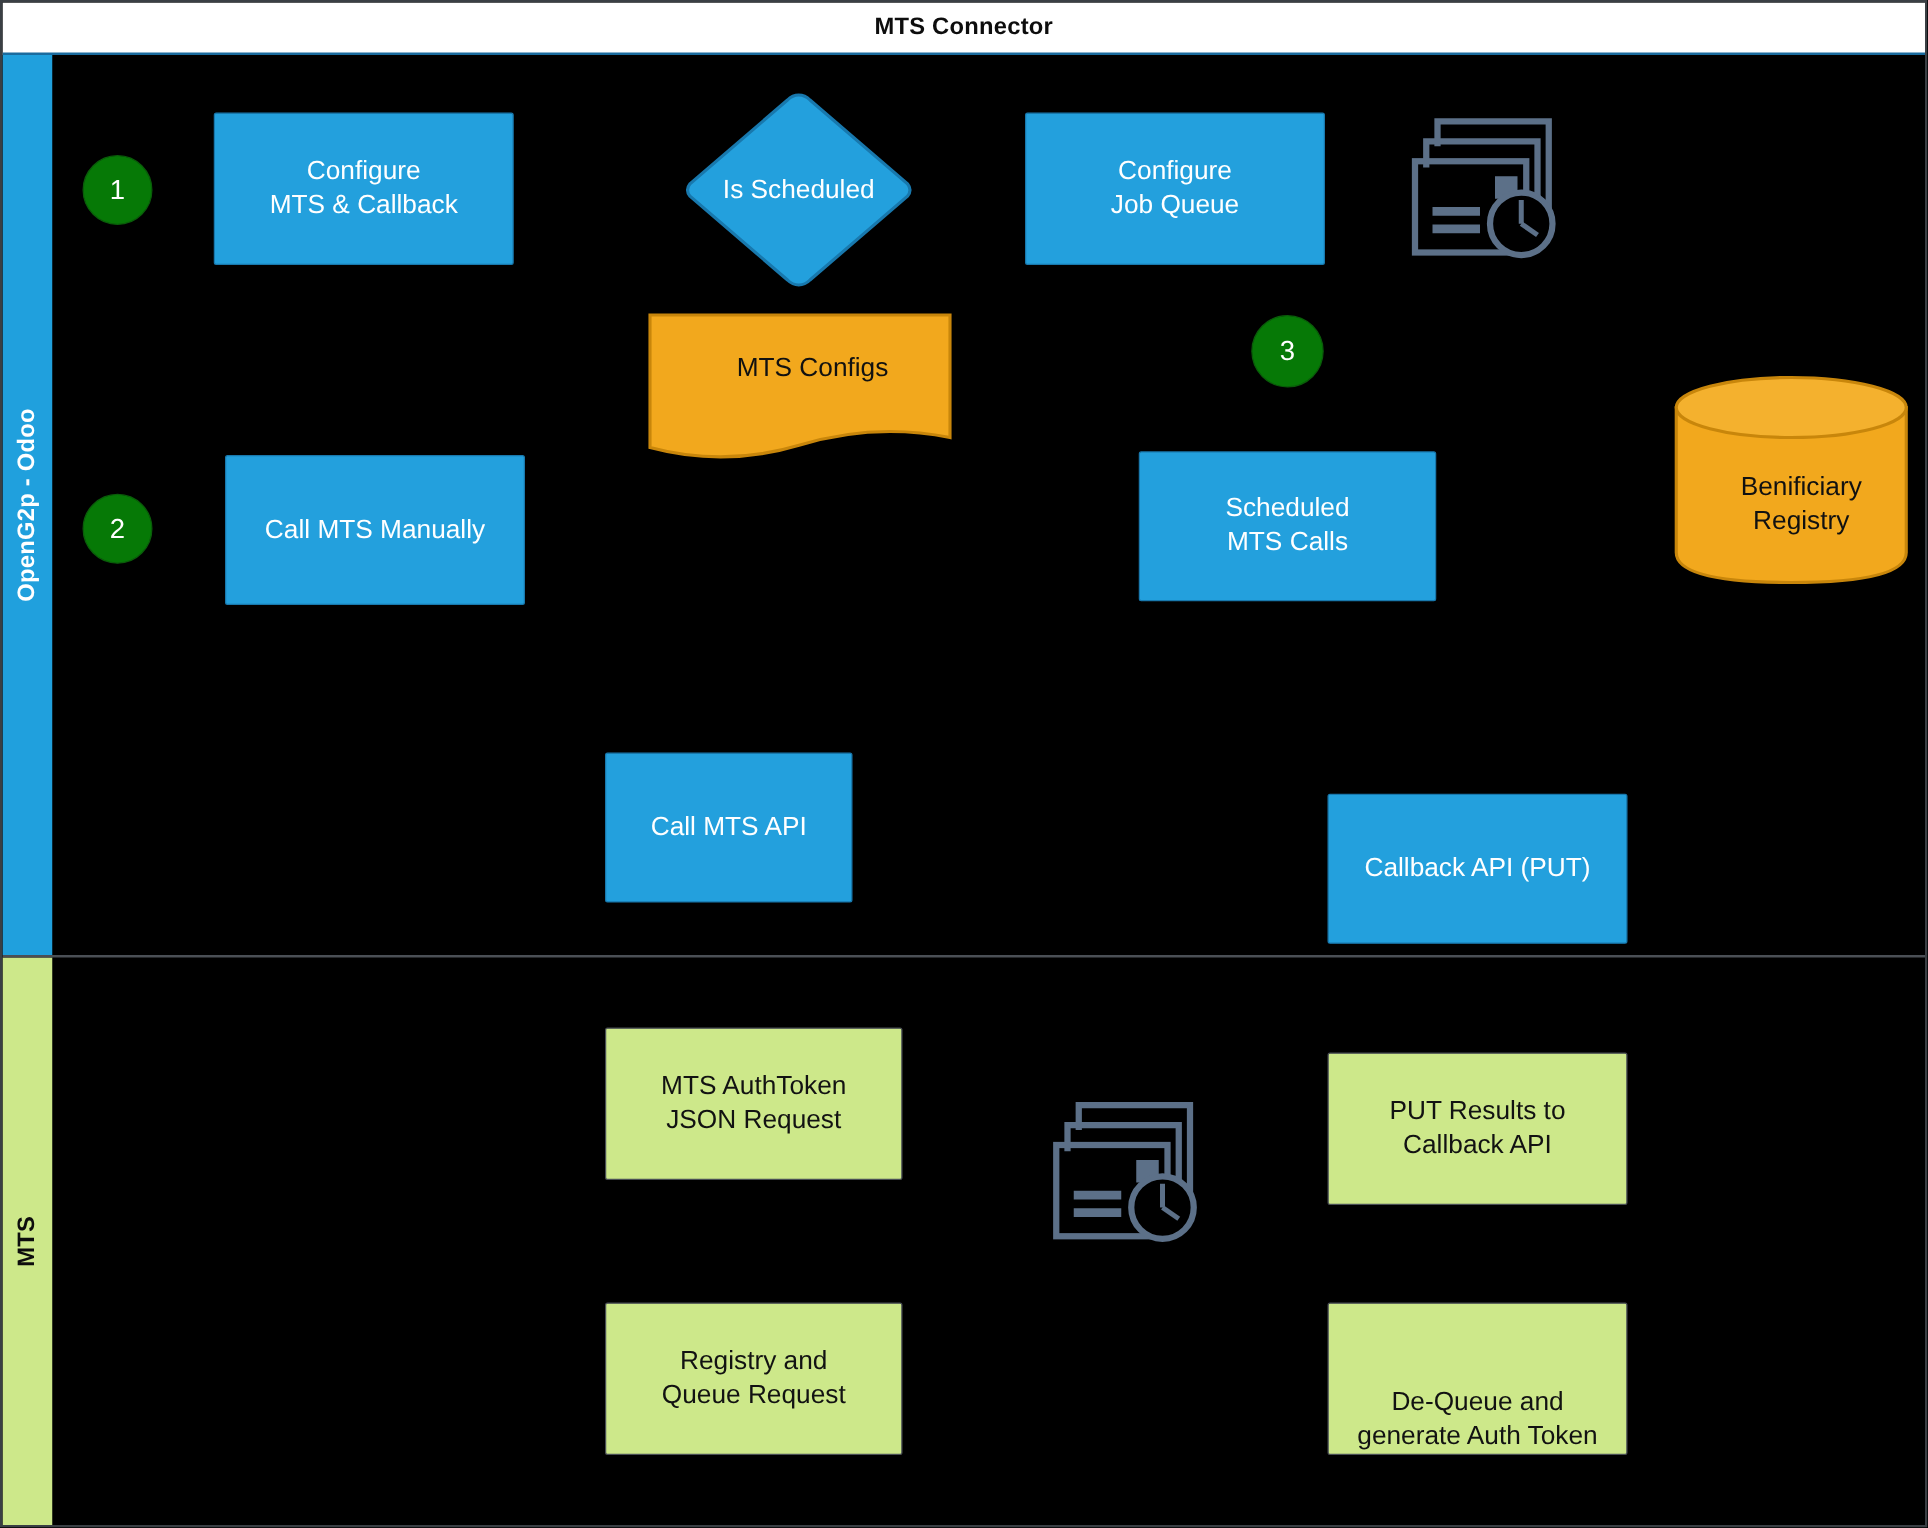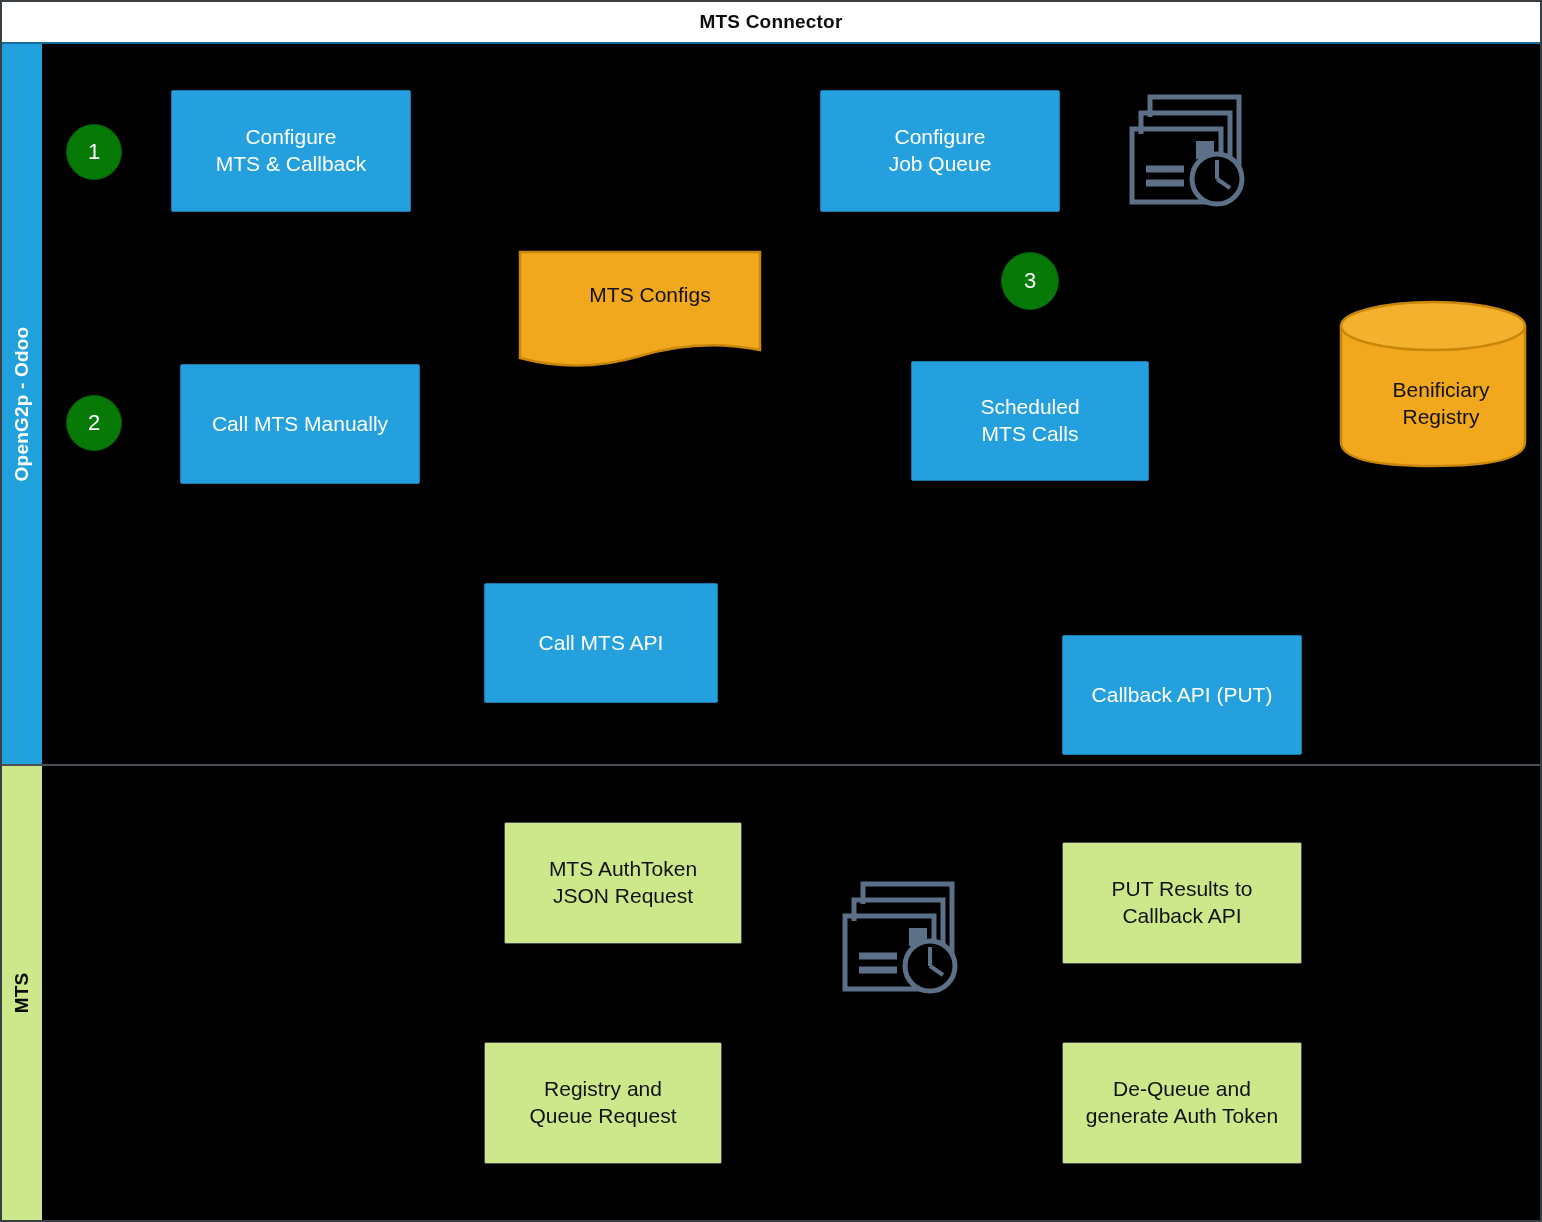--- a/index.html
+++ b/index.html
@@ -214,20 +214,27 @@
   <div class="step-badge" style="left:64px; top:393px; width:54px; height:54px;">2</div>
   <div class="step-badge" style="left:999px; top:250px; width:56px; height:56px;">3</div>
 
   <div class="node proc proc-blue" style="left:169px; top:88px; width:240px; height:122px;">
     <div>
       <div>Configure</div>
       <div>MTS &amp; Callback</div>
     </div>
   </div>
 
+  <div class="diamond-wrap" style="left:541px; top:69px; width:192px; height:162px;">
+    <svg class="diamond-shape" viewBox="0 0 192 162">
+      <path d="M 96 5 Q 101 5 105 9 L 183 76 Q 187 81 183 86 L 105 153 Q 101 157 96 157
+               Q 91 157 87 153 L 9 86 Q 5 81 9 76 L 87 9 Q 91 5 96 5 Z" fill="#23a0dd" stroke="#1878ad" stroke-width="2.5"></path>
+    </svg>
+    <div class="diamond-label">Is Scheduled</div>
+  </div>
 
   <div class="node proc proc-blue" style="left:818px; top:88px; width:240px; height:122px;">
     <div>
       <div>Configure</div>
       <div>Job Queue</div>
     </div>
   </div>
 
   <div class="docclock-icon" style="left:1122px; top:85px; width:130px; height:125px;">
     <svg viewBox="0 0 130 125" width="130" height="125">
@@ -273,29 +280,29 @@
       <ellipse cx="94" cy="26" rx="92" ry="24" fill="#f4b12e" stroke="#c8860b" stroke-width="2.5"></ellipse>
     </svg>
     <div class="cylinder-label">
       <div>
         <div>Benificiary</div>
         <div>Registry</div>
       </div>
     </div>
   </div>
 
-  <div class="node proc proc-blue" style="left:482px; top:581px; width:234px; height:120px;">
+  <div class="node proc proc-blue" style="left:482px; top:600px; width:198px; height:120px;">
     <div>Call MTS API</div>
   </div>
 
   <div class="node proc proc-blue" style="left:1060px; top:585px; width:240px; height:120px;margin-top:48px;">
     <div>Callback API (PUT)</div>
   </div>
 
-  <div class="node proc proc-green" style="left:482px; top:820px; width:238px; height:122px;margin-left:20px;">
+  <div class="node proc proc-green" style="left:482px; top:820px; width:238px; height:122px;">
     <div>
       <div>MTS AuthToken</div>
       <div>JSON Request</div>
     </div>
   </div>
 
   <div class="docclock-icon" style="left:835px; top:872px; width:130px; height:125px;">
     <svg viewBox="0 0 130 125" width="130" height="125">
       <g fill="none" stroke="#5c7088" stroke-width="5" stroke-linejoin="miter">
         <polyline points="26,30 26,10 115,10 115,92"></polyline>
@@ -322,20 +329,20 @@
     </div>
   </div>
 
   <div class="node proc proc-green" style="left:482px; top:1040px; width:238px; height:122px;">
     <div>
       <div>Registry and</div>
       <div>Queue Request</div>
     </div>
   </div>
 
-  <div class="node proc proc-green" style="left:1060px; top:1040px; width:240px; height:122px;">
+  <div class="node proc proc-green" style="left:1060px; top:1040px; width:240px; height:122px;align-items:flex-end;">
     <div>
       <div>De-Queue and</div>
       <div>generate Auth Token</div>
     </div>
   </div>
 
 </div>
 
 </body></html>

